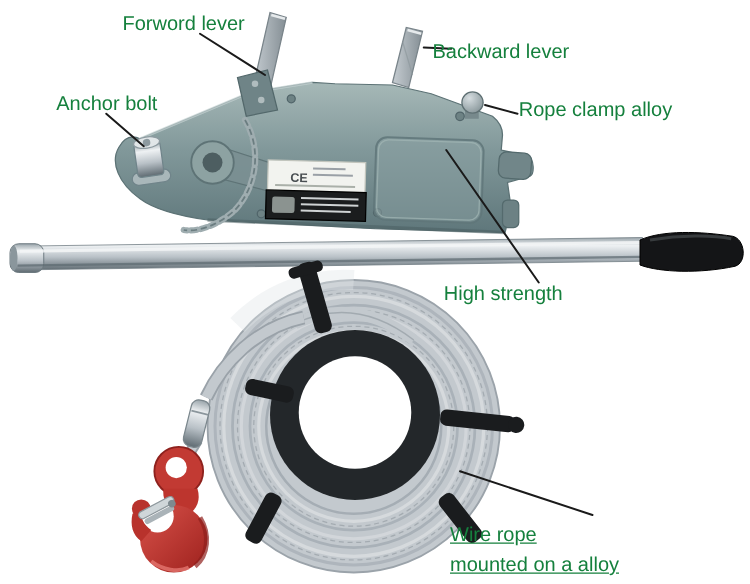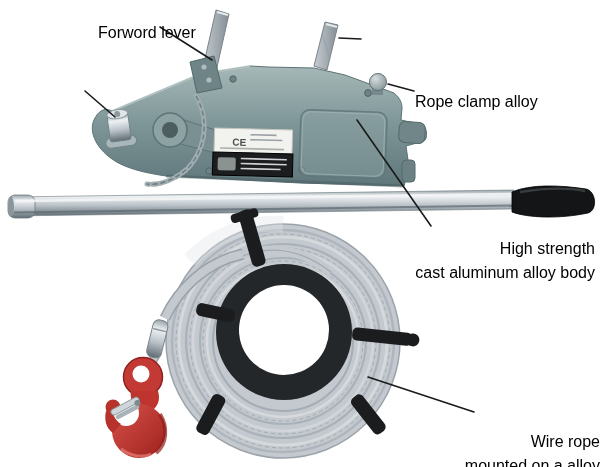--- a/index.html
+++ b/index.html
@@ -1,20 +1,20 @@
 <!DOCTYPE html>
 <html><head>
 <meta charset="utf-8">
 <style>
   html,body{margin:0;padding:0;background:#ffffff;}
   .stage{position:relative;width:600px;height:467px;background:#ffffff;overflow:hidden;
          font-family:"Liberation Sans",sans-serif;}
   .stage svg{position:absolute;left:0;top:0;}
-  .callout{position:absolute;font-size:16px;line-height:24px;color:#000000;white-space:nowrap;margin-top:13px;}
-  .callout.center{text-align:right;white-space:normal;}
+  .callout{position:absolute;font-size:16px;line-height:24px;color:#15803d;white-space:nowrap;}
+  .callout.center{text-align:left;white-space:normal;}
 </style>
 </head>
 <body>
 
 <div class="stage">
 <svg width="600" height="467" viewBox="0 0 600 467">
   <defs>
     <linearGradient id="bodyGrad" x1="0" y1="0" x2="0" y2="1">
       <stop offset="0" stop-color="#a6b8b7"></stop>
       <stop offset="0.45" stop-color="#81989a"></stop>
@@ -203,22 +203,23 @@
     <line x1="160" y1="27" x2="212" y2="60"></line>
     <line x1="339" y1="38" x2="361" y2="39"></line>
     <line x1="85" y1="91" x2="115" y2="117"></line>
     <line x1="388" y1="84" x2="414" y2="91"></line>
     <line x1="357" y1="120" x2="431" y2="226"></line>
     <line x1="368" y1="377" x2="474" y2="412"></line>
   </g>
 </svg>
 
   <div class="callout" style="left:98px;top:8px;">Forword lever</div>
+  <div class="callout" style="left:346px;top:30px;">Backward lever</div>
+  <div class="callout" style="left:45px;top:72px;">Anchor bolt</div>
   <div class="callout" style="left:415px;top:77px;">Rope clamp alloy</div>
   <div class="callout center" style="left:355px;top:224px;width:240px;">
     <div>High strength</div>
-    <div>cast aluminum alloy body</div>
   </div>
-  <div class="callout center" style="left:360px;top:417px;width:240px;">
+  <div class="callout center" style="left:360px;top:417px;width:240px;text-decoration:underline;">
     <div>Wire rope</div>
     <div>mounted on a alloy</div>
   </div>
 </div>
 
 </body></html>

